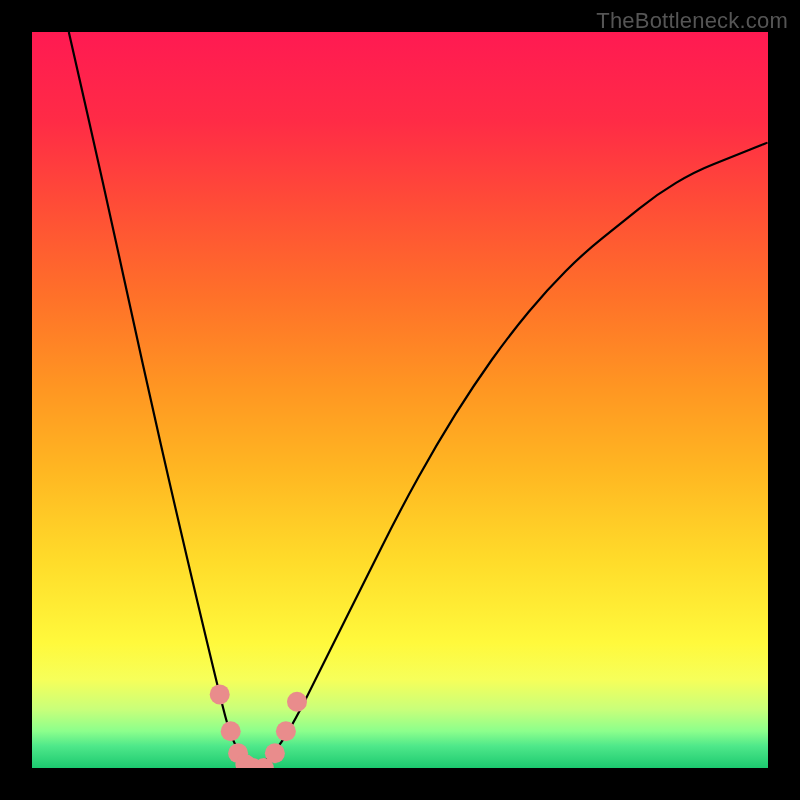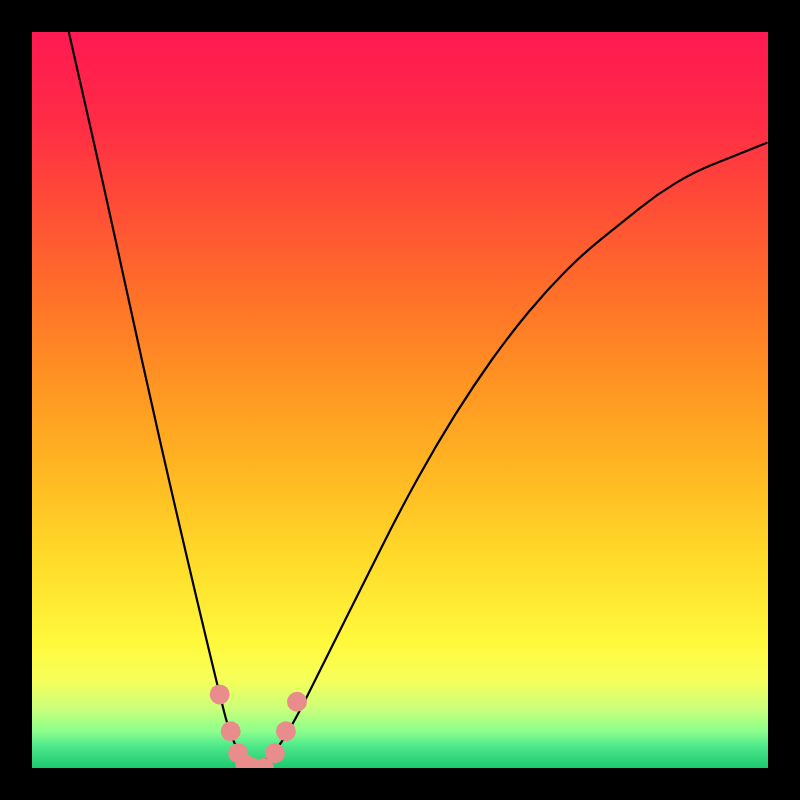--- a/index.html
+++ b/index.html
@@ -83,13 +83,14 @@
           <circle cx="206.1" cy="721.3" r="10" fill="#e98c8c"></circle>
           <circle cx="213.4" cy="732.3" r="10" fill="#e98c8c"></circle>
           <circle cx="220.8" cy="736.0" r="10" fill="#e98c8c"></circle>
           <circle cx="231.8" cy="736.0" r="10" fill="#e98c8c"></circle>
           <circle cx="242.9" cy="721.3" r="10" fill="#e98c8c"></circle>
           <circle cx="253.9" cy="699.2" r="10" fill="#e98c8c"></circle>
           <circle cx="265.0" cy="669.8" r="10" fill="#e98c8c"></circle>
         </g>
     </svg>
   </div>
+  <div class="watermark">TheBottleneck.com</div>
 </div>
 
 </body></html>

